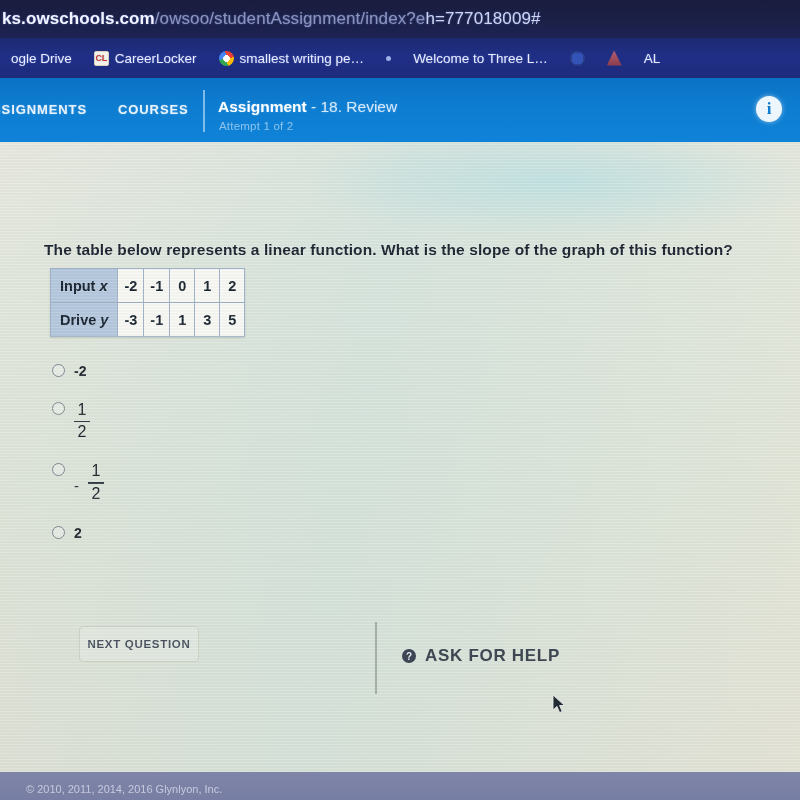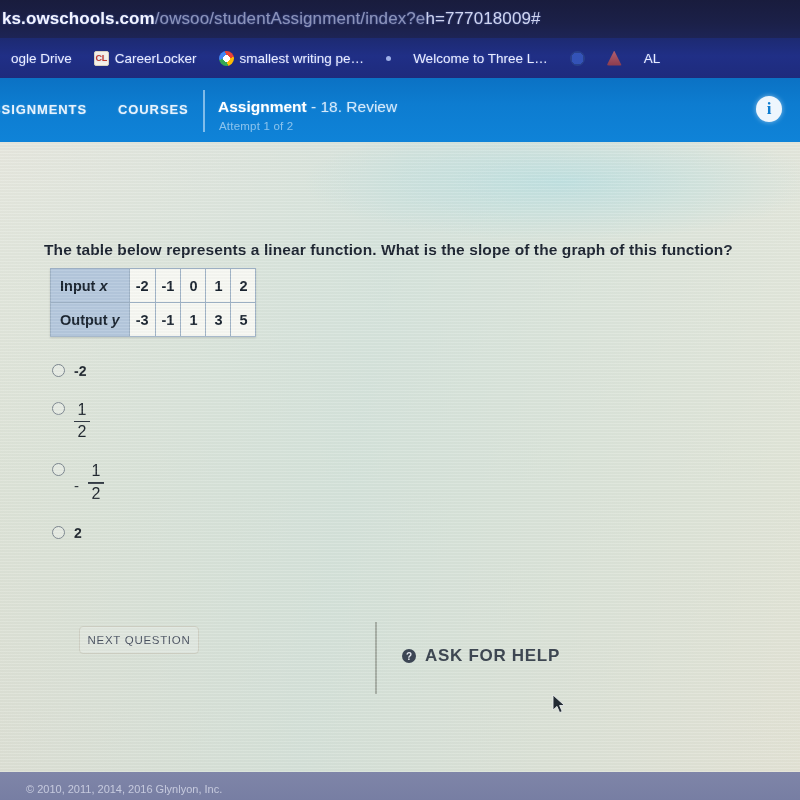--- a/index.html
+++ b/index.html
@@ -165,25 +165,25 @@
   .frac .den { padding: 0 3px; }
   .neg-sign { margin-left: 9px; font-size: 15px; color:#20272f; align-self: center; margin-top: 6px; }
   .opt-a { top: 0; }
   .opt-b { margin-top: 24px; }
   .opt-c { margin-top: 22px; }
   .opt-d { margin-top: 24px; }
 
   
   .next-btn {
     position: absolute; left: 79px; top: 484px;
-    width: 120px; height: 28px;
+    width: 120px; height: 36px;
     border: 1px solid #cfd0c4; border-radius: 4px;
     background: rgba(255,255,255,.18);
     display: flex; align-items: center; justify-content: center;
-    font-size: 11.5px; letter-spacing: .7px; font-weight: 400;
+    font-size: 11.5px; letter-spacing: .7px; font-weight: 700;
     color: #4a5360; text-shadow: 0 0 1px rgba(255,255,255,.6);
   }
   .vdiv {
     position: absolute; left: 375px; top: 480px; width: 2px; height: 72px;
     background: #9aa096; opacity: .8;
   }
   .ask {
     position: absolute; left: 402px; top: 646px;
     display: flex; align-items: center; gap: 9px;
   }
@@ -271,21 +271,21 @@
       <tbody>
         <tr>
           <th><span>Input </span><i>x</i></th>
           <td>-2</td>
           <td>-1</td>
           <td>0</td>
           <td>1</td>
           <td>2</td>
         </tr>
         <tr>
-          <th><span>Output </span><i>y</i></th>
+          <th><span>Drive </span><i>y</i></th>
           <td>-3</td>
           <td>-1</td>
           <td>1</td>
           <td>3</td>
           <td>5</td>
         </tr>
       </tbody>
     </table>
 
     <div class="options">

